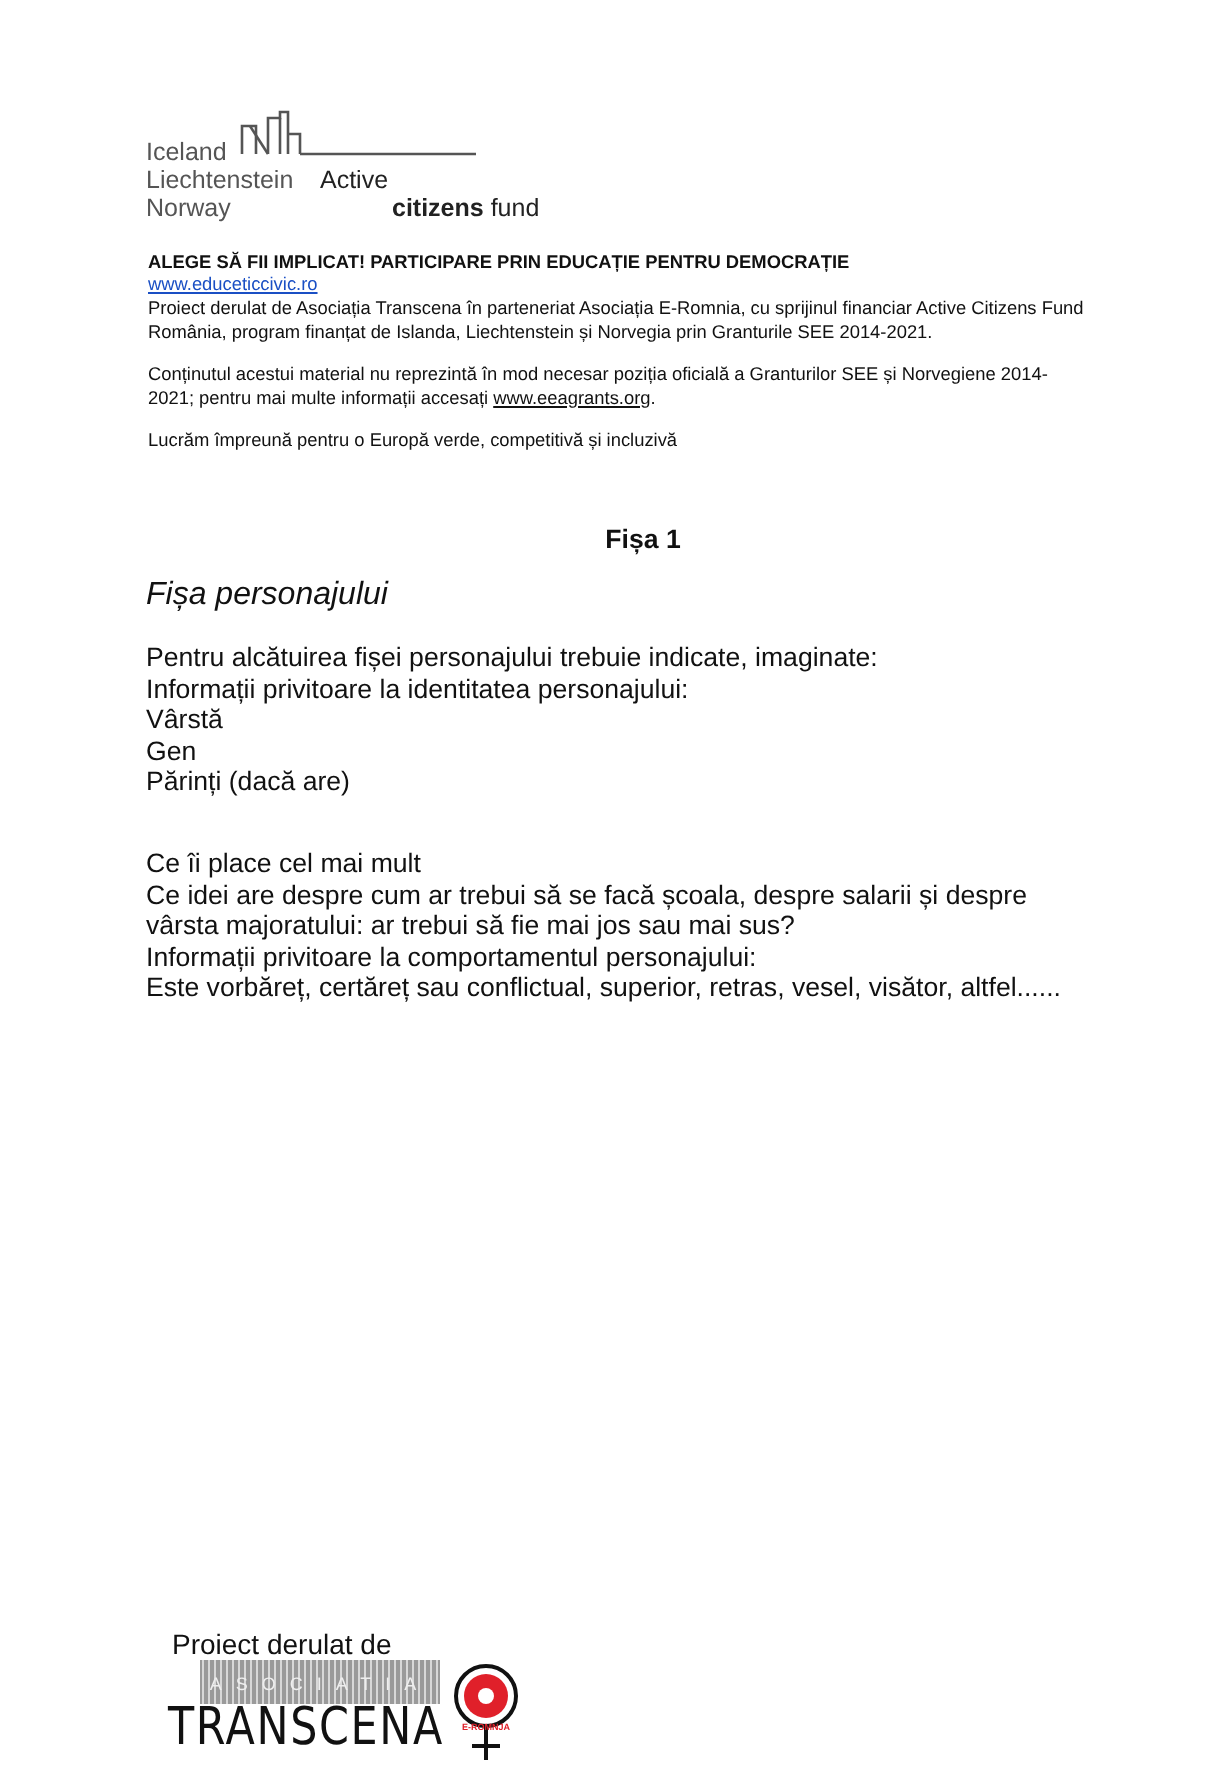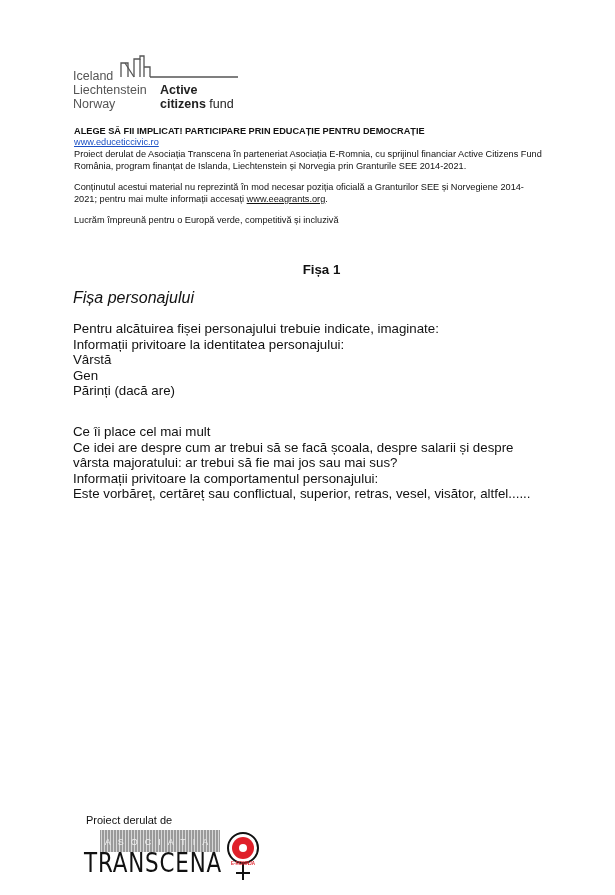--- a/index.html
+++ b/index.html
@@ -10,42 +10,42 @@
   .lt-country { position:absolute; left:0; font-size:12.5px; color:#555; line-height:14px; white-space:nowrap; }
   .lt-active { position:absolute; left:87px; font-size:12.5px; color:#222; line-height:14px; white-space:nowrap; }
   .lt-active b { font-weight:bold; }
   .small { font-size:9.2px; line-height:11.5px; color:#111; }
   .small a { color:#1a4fc4; text-decoration:underline; }
   .small a.plain { color:#111; }
   .title-bold { font-weight:bold; }
   .doc { font-size:13.3px; line-height:15.6px; color:#111; }
   .fisa-title { left:0; width:615px; text-align:center; top:262px; font-weight:bold; font-size:13.3px; padding-left:28px; box-sizing:border-box; }
   .subtitle { left:73px; top:290px; font-style:italic; font-size:16px; }
-  .foot-label { left:74px; top:814px; font-size:11px;padding-left:12px; }
+  .foot-label { left:74px; top:814px; font-size:14px;padding-left:12px; }
   .foot-logo { left:80px; top:828px; width:200px; height:56px; }
 </style>
 </head>
 <body>
 
 <div class="abs logo-top">
   <svg class="abs" style="left:47px;top:0;width:118px;height:24px;" viewBox="0 0 118 24">
     <g fill="none" stroke="#555" stroke-width="1.3">
       <path d="M1 22 V8 H8 V22"></path>
       <path d="M5 8 L14 22"></path>
       <path d="M14 22 V4 H20 V1 H24 V22"></path>
       <path d="M20 4 V22"></path>
       <path d="M24 12 H30 V22"></path>
       <path d="M30 22 H118"></path>
     </g>
   </svg>
   <div class="lt-country" style="top:14px;">Iceland</div>
   <div class="lt-country" style="top:28px;">Liechtenstein</div>
   <div class="lt-country" style="top:42px;">Norway</div>
-  <div class="lt-active" style="top:28px;font-weight:bold;">Active</div>
-  <div class="lt-active" style="top:42px;"><b>citizens</b><span> fund</span></div>
+  <div class="lt-active" style="top:28px;font-weight:normal;">Active</div>
+  <div class="lt-active" style="top:42px;margin-left:36px;"><b>citizens</b><span> fund</span></div>
 </div>
 
 <div class="abs small title-bold" style="left:74px;top:126px;width:520px;">ALEGE SĂ FII IMPLICAT! PARTICIPARE PRIN EDUCAȚIE PENTRU DEMOCRAȚIE</div>
 <div class="abs small" style="left:74px;top:137px;">
   <a>www.educeticcivic.ro</a>
 </div>
 <div class="abs small" style="left:74px;top:149px;width:470px;">Proiect derulat de Asociația Transcena în parteneriat Asociația E-Romnia, cu sprijinul financiar Active Citizens Fund România, program finanțat de Islanda, Liechtenstein și Norvegia prin Granturile SEE 2014-2021.</div>
 <div class="abs small" style="left:74px;top:182px;width:470px;"><span>Conținutul acestui material nu reprezintă în mod necesar poziția oficială a Granturilor SEE și Norvegiene 2014-2021; pentru mai multe informații accesați </span><a class="plain">www.eeagrants.org</a><span>.</span></div>
 <div class="abs small" style="left:74px;top:215px;">Lucrăm împreună pentru o Europă verde, competitivă și incluzivă</div>
 

